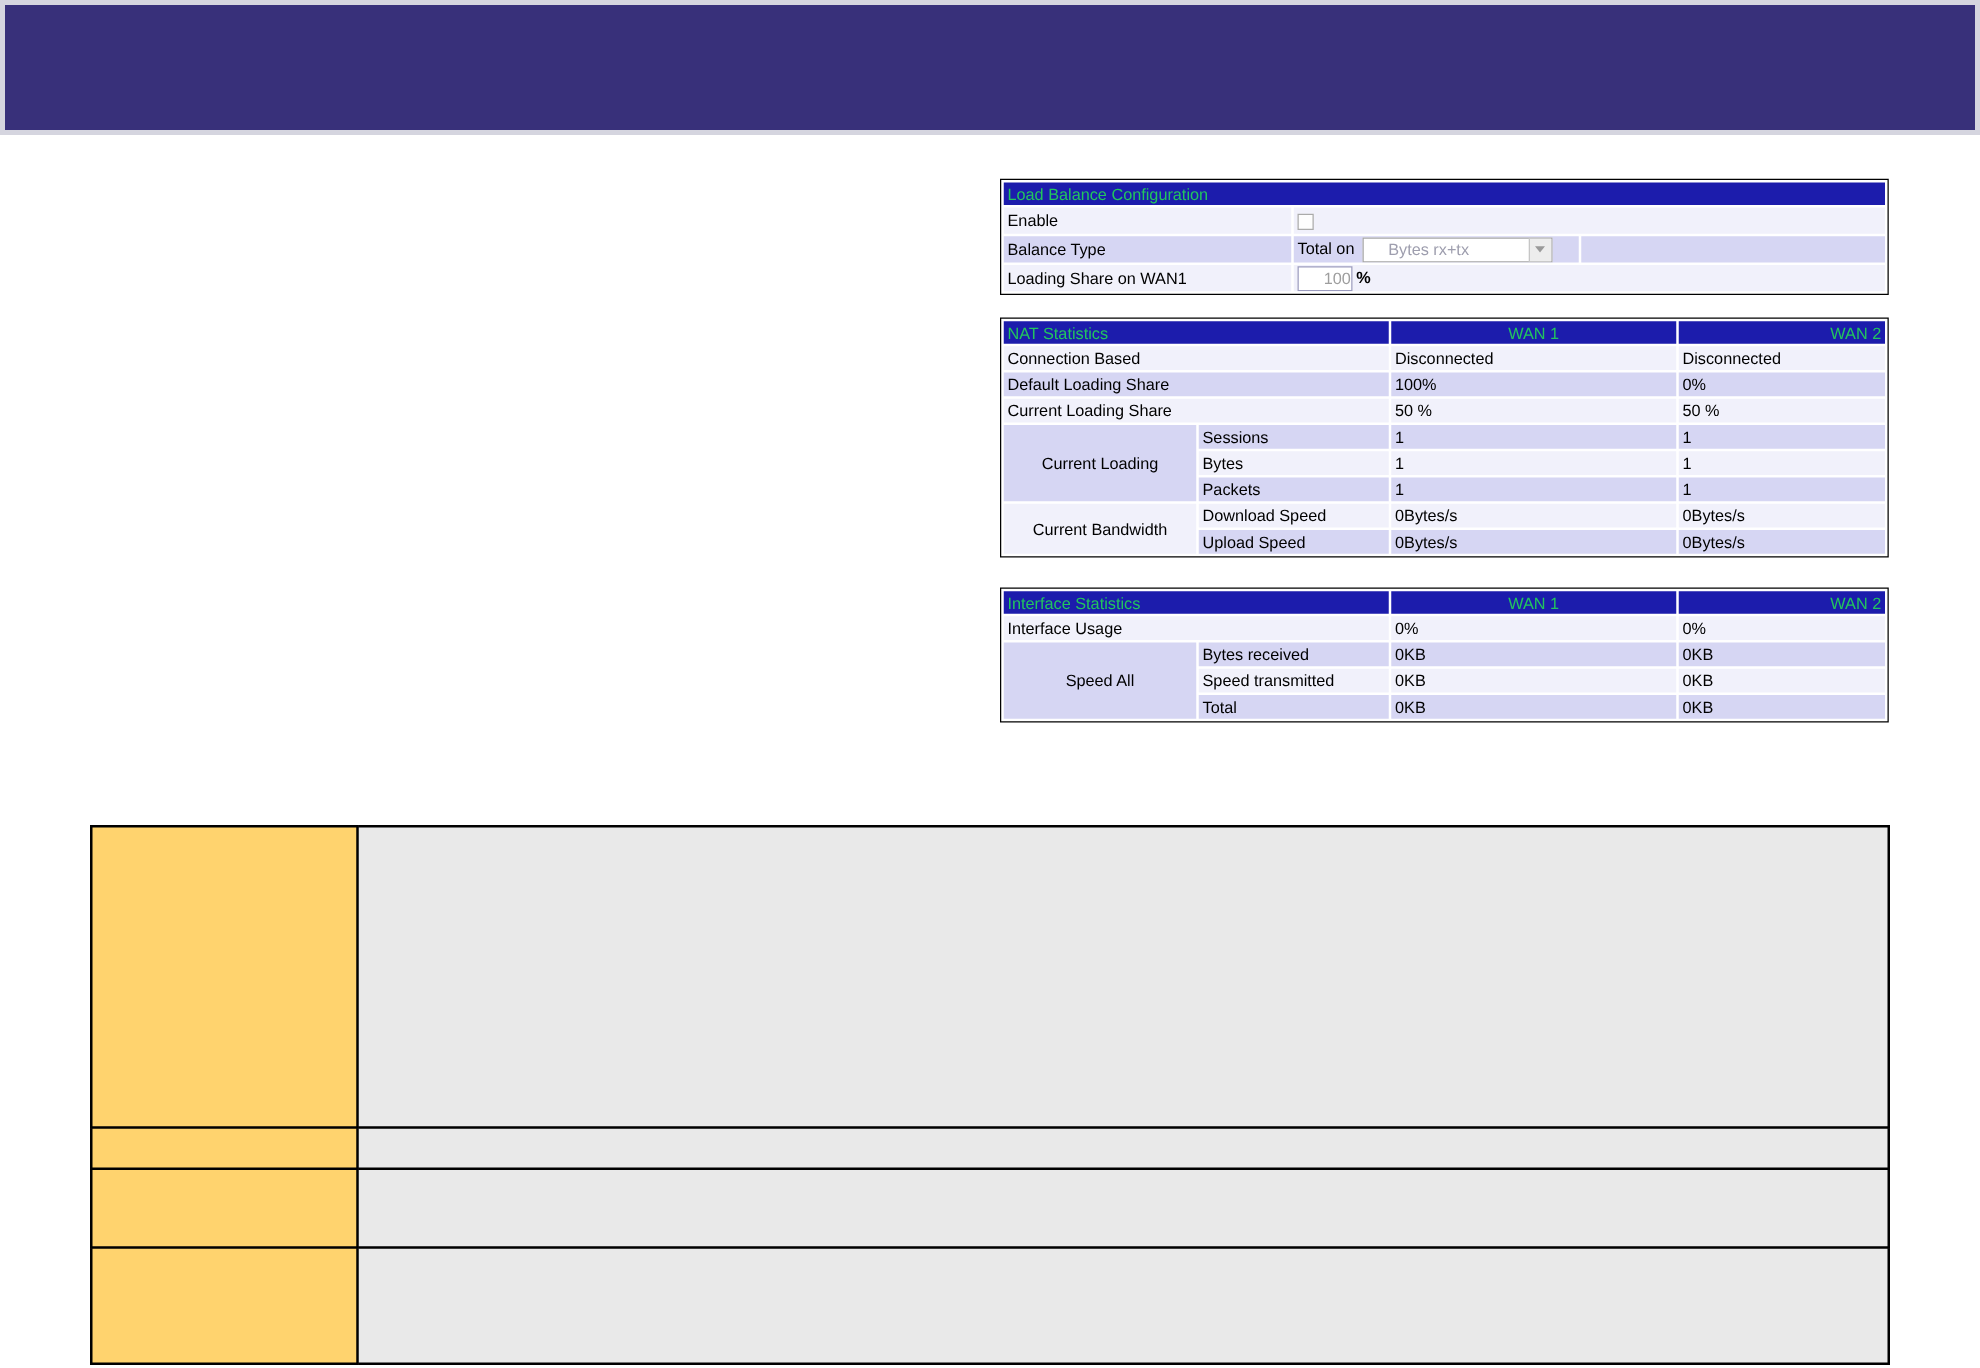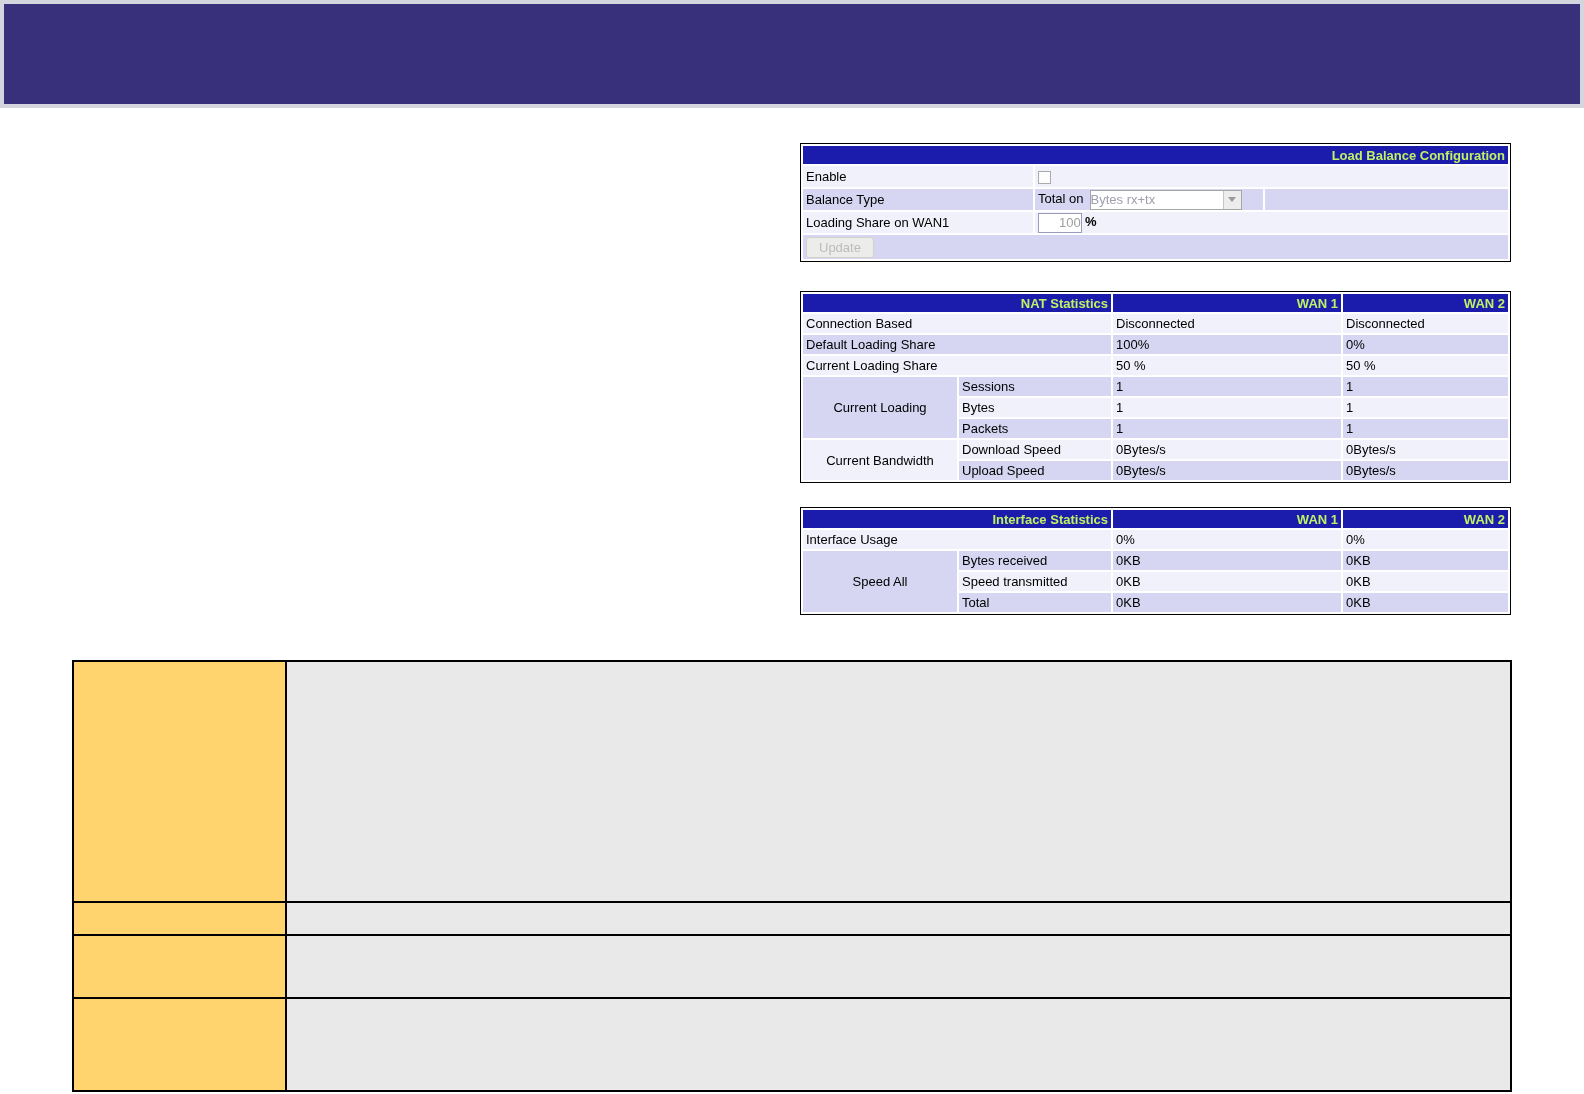--- a/index.html
+++ b/index.html
@@ -28,43 +28,43 @@
     width:711px;
     border-collapse:separate;
     border-spacing:2px;
     border:1px solid #000;
     background:#ffffff;
     table-layout:fixed;
   }
   table.panel td { padding:0 3px; height:19px; overflow:hidden; white-space:nowrap; }
   table.cfg td { height:21px; }
   tr.hdr td {
-    background:#1c1cac; color:#bef264; font-weight:bold; height:18px;text-align:right;
+    background:#1c1cac; color:#22c55e; font-weight:normal; height:18px;
   }
   td.c-light { background:#f1f1fb; }
   td.c-dark  { background:#d6d6f3; }
   td.wan1-h { text-align:center; }
   td.wan2-h { text-align:right; }
   td.group { text-align:center; vertical-align:middle; }
 
-  .gap-nat { margin-top:29px; }
+  .gap-nat { margin-top:18px; }
   .gap-if  { margin-top:24px; }
 
   
   .chk {
     display:inline-block; width:13px; height:13px;
     border:1px solid #aaaaaa; background:#fdfdfd; vertical-align:middle;
   }
   .sel {
     display:inline-flex; align-items:center;
     width:152px; height:20px;
     border:1px solid #a6a6a6; background:#ffffff;
     vertical-align:middle; margin-left:6px;
   }
-  .sel .sel-text { flex:1 1 auto; color:#9e9eae; padding-left:0; overflow:hidden; }
+  .sel .sel-text { flex:1 1 auto; color:#9e9eae; padding-left:20px; overflow:hidden; }
   .sel .sel-arrow {
     flex:0 0 18px; height:100%;
     background:#ededed; border-left:1px solid #c6c6c6;
     display:flex; align-items:center; justify-content:center;
   }
   .sel .sel-arrow i {
     display:block; width:0; height:0;
     border-left:4px solid transparent; border-right:4px solid transparent;
     border-top:5px solid #9a9a9a;
   }
@@ -125,25 +125,20 @@
                   <i></i>
                 </span>
               </span>
         </td>
         <td class="c-dark"></td>
       </tr>
       <tr>
         <td class="c-light">Loading Share on WAN1</td>
         <td class="c-light" colspan="2">
           <span class="txtbox">100</span><span class="unit">%</span>
-        </td>
-      </tr>
-      <tr>
-        <td class="c-dark" colspan="3" style="height:24px;">
-          <span class="btn">Update</span>
         </td>
       </tr>
     </tbody>
       </table>
 
     <table class="panel gap-nat">
       <colgroup>
           <col style="width:154px">
           <col style="width:152px">
           <col style="width:228px">

